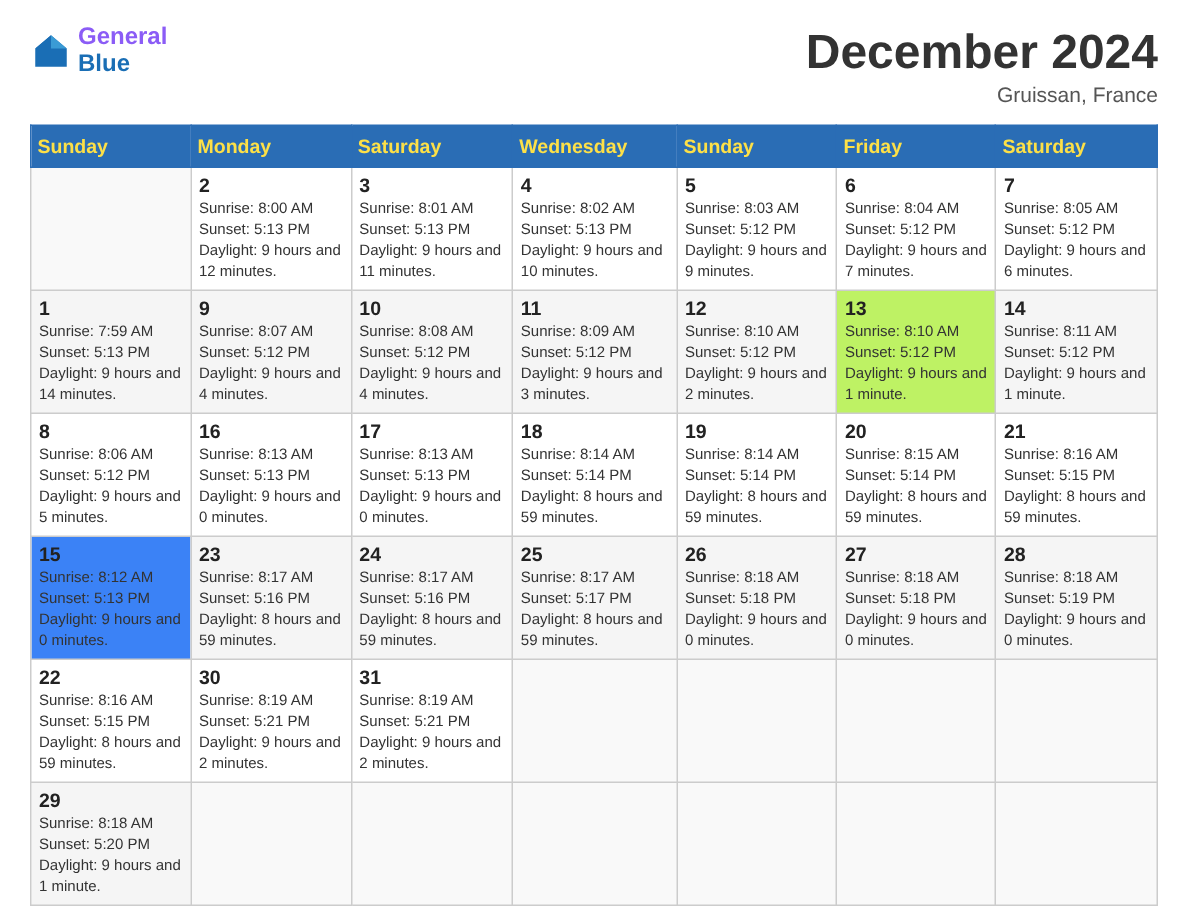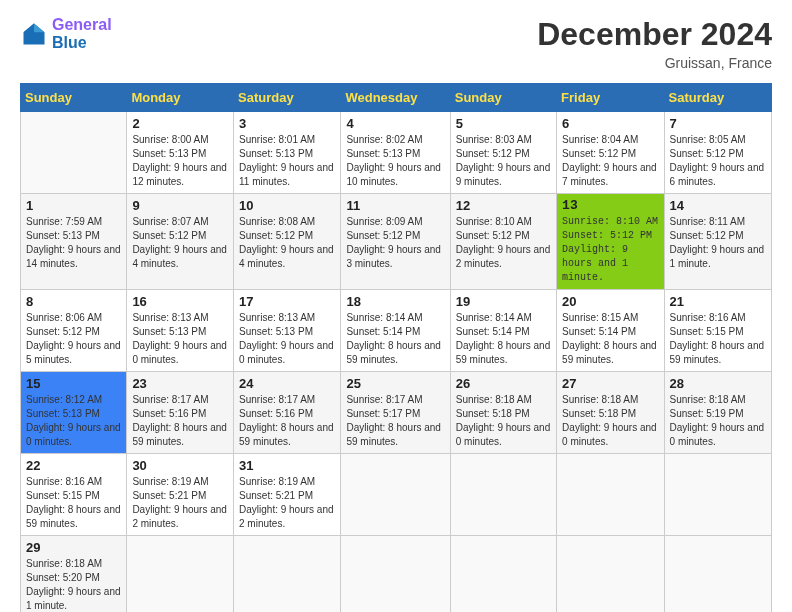--- a/index.html
+++ b/index.html
@@ -161,21 +161,21 @@
         <span class="day-info">Sunrise: 8:08 AM<br>Sunset: 5:12 PM<br>Daylight: 9 hours and 4 minutes.</span>
       </td>
           <td style="background: rgb(245, 245, 245);">
         <span class="day-num">11</span>
         <span class="day-info">Sunrise: 8:09 AM<br>Sunset: 5:12 PM<br>Daylight: 9 hours and 3 minutes.</span>
       </td>
           <td style="background: rgb(245, 245, 245);">
         <span class="day-num">12</span>
         <span class="day-info">Sunrise: 8:10 AM<br>Sunset: 5:12 PM<br>Daylight: 9 hours and 2 minutes.</span>
       </td>
-          <td style="background: #84cc16; font-family: Liberation Mono, monospace;">
+          <td style="background: #bef264;">
         <span class="day-num">13</span>
         <span class="day-info">Sunrise: 8:10 AM<br>Sunset: 5:12 PM<br>Daylight: 9 hours and 1 minute.</span>
       </td>
           <td style="background: rgb(245, 245, 245);">
         <span class="day-num">14</span>
         <span class="day-info">Sunrise: 8:11 AM<br>Sunset: 5:12 PM<br>Daylight: 9 hours and 1 minute.</span>
       </td>
         </tr>
         <tr>
           <td>

